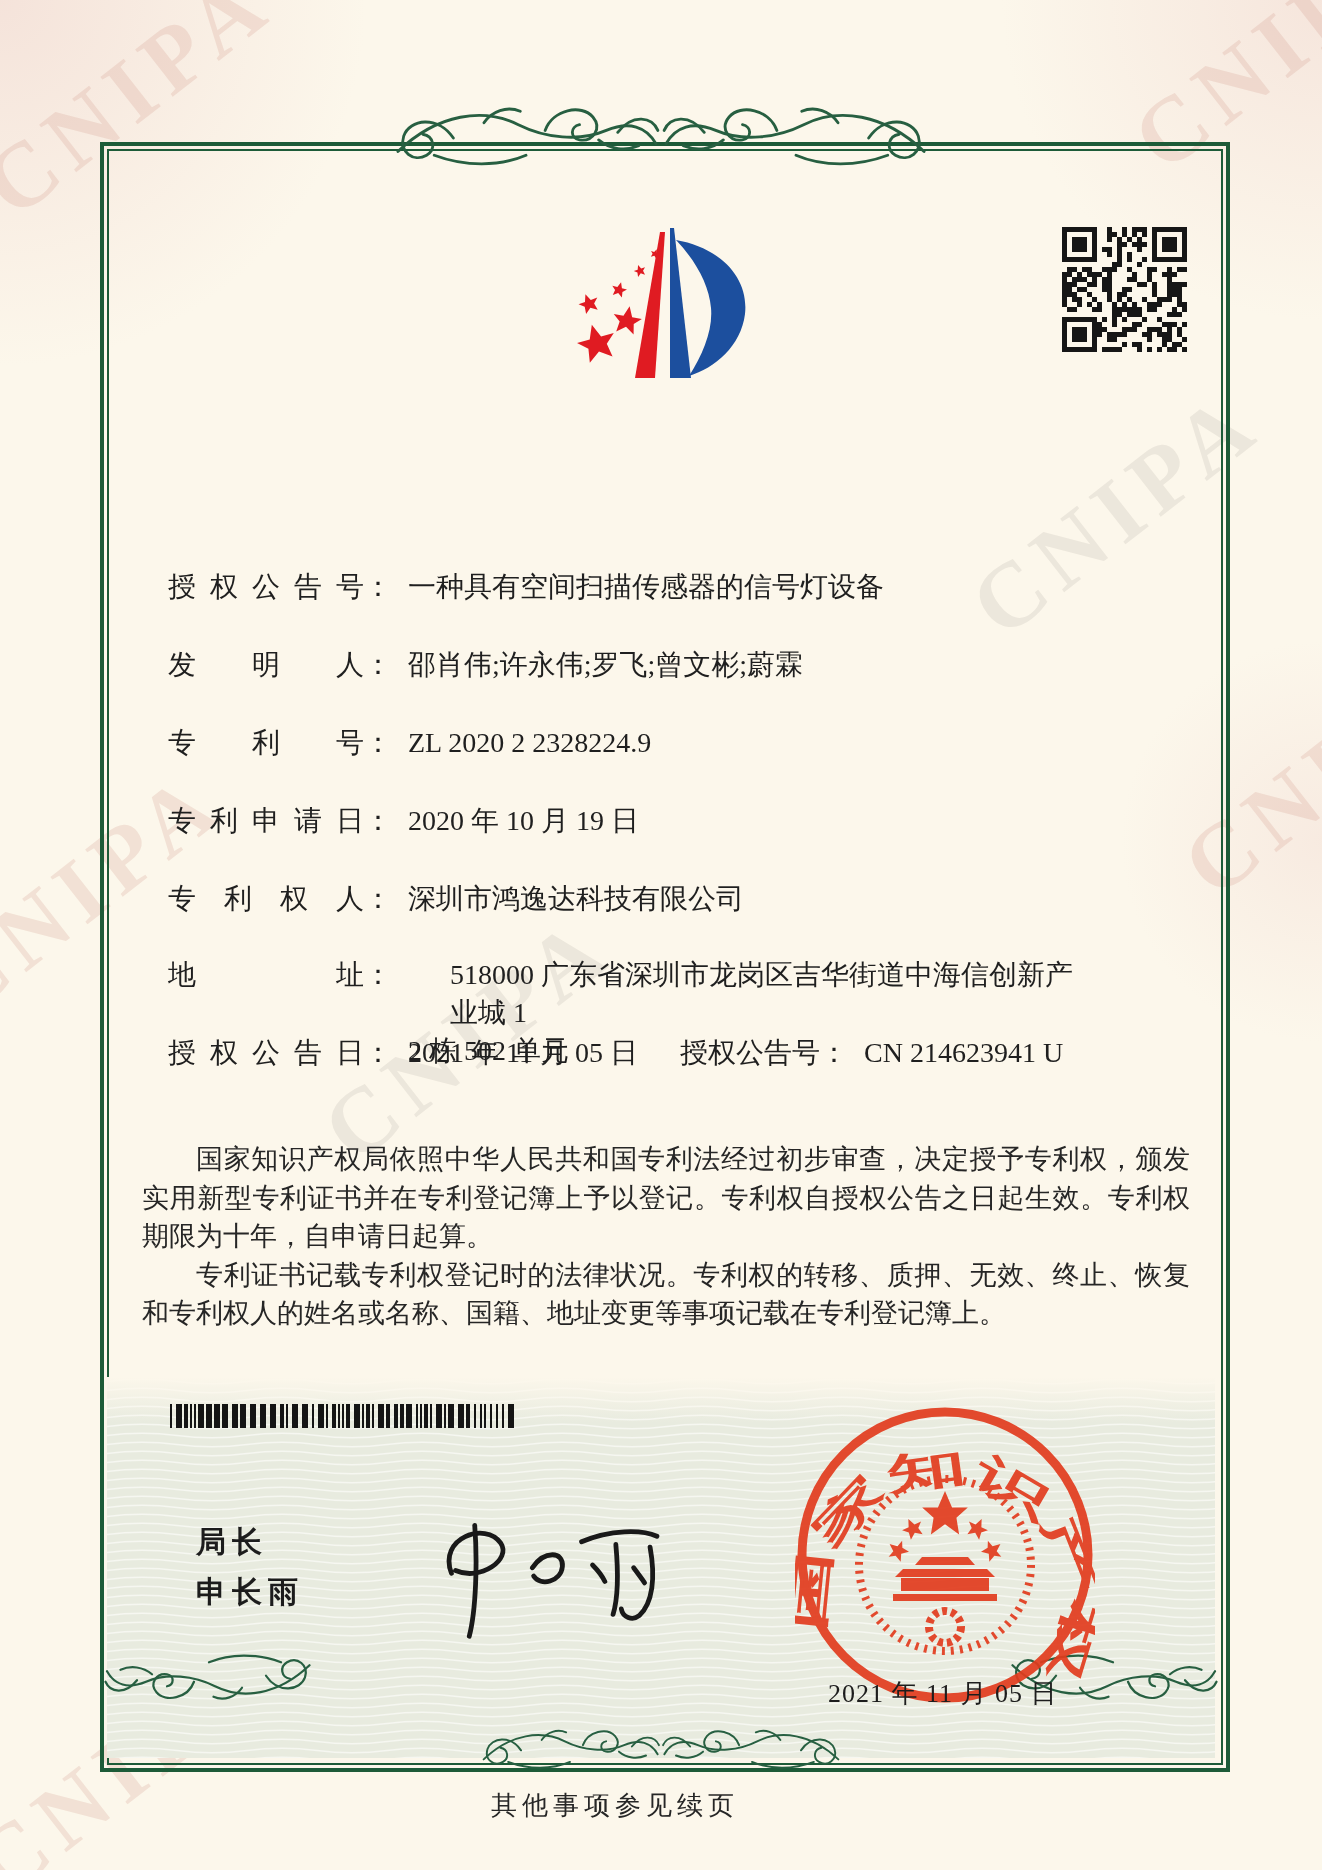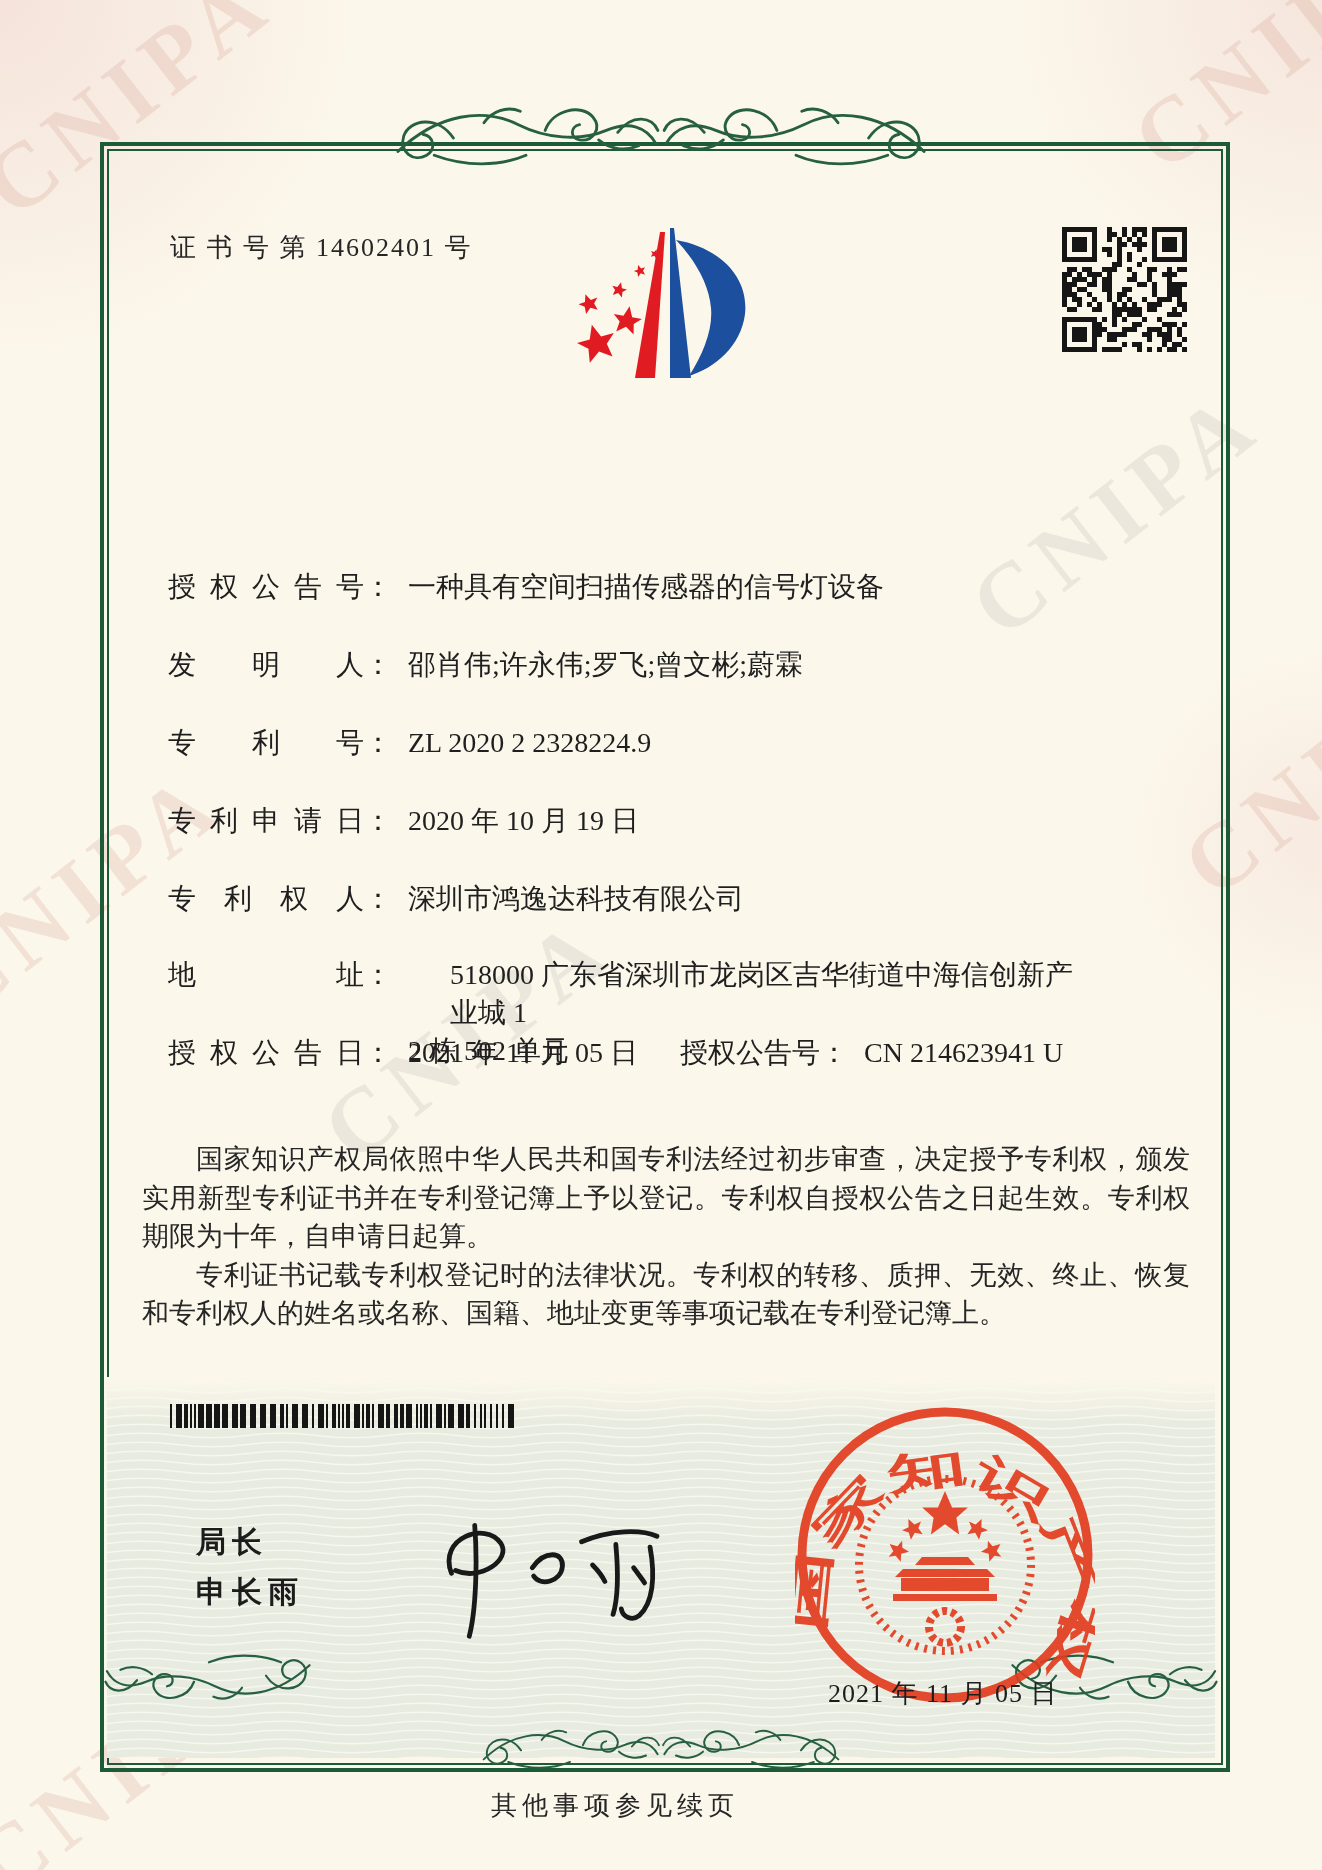--- a/index.html
+++ b/index.html
@@ -110,21 +110,20 @@
       <linearGradient id="fadeTop" x1="0" y1="0" x2="0" y2="1">
         <stop offset="0" stop-color="#fcf7eb"></stop>
           <stop offset="1" stop-color="#fcf7eb" stop-opacity="0"></stop>
       </linearGradient>
     </defs>
     <rect width="100%" height="100%" fill="#e8ebdf"></rect>
     <rect width="100%" height="100%" fill="url(#wav)"></rect>
     <rect width="100%" height="46" fill="url(#fadeTop)"></rect>
   </svg>
 
-  <div class="cert-no">证 书 号 第 14602401 号</div>
 
   <svg class="logo" viewBox="0 0 200 160">
     <g fill="#e01b22">
       <use href="#star5" transform="translate(34,118) scale(2.0) rotate(-15)"></use>
       <use href="#star5" transform="translate(64,95) scale(1.5) rotate(10)"></use>
       <use href="#star5" transform="translate(26,78) scale(1.05) rotate(-20)"></use>
       <use href="#star5" transform="translate(56,64) scale(0.8) rotate(15)"></use>
       <use href="#star5" transform="translate(77,45) scale(0.62) rotate(-18)"></use>
       <use href="#star5" transform="translate(92,28) scale(0.5) rotate(20)"></use>
       <path d="M97,6 L102,6 L92,152 L72,152 Z"></path>

